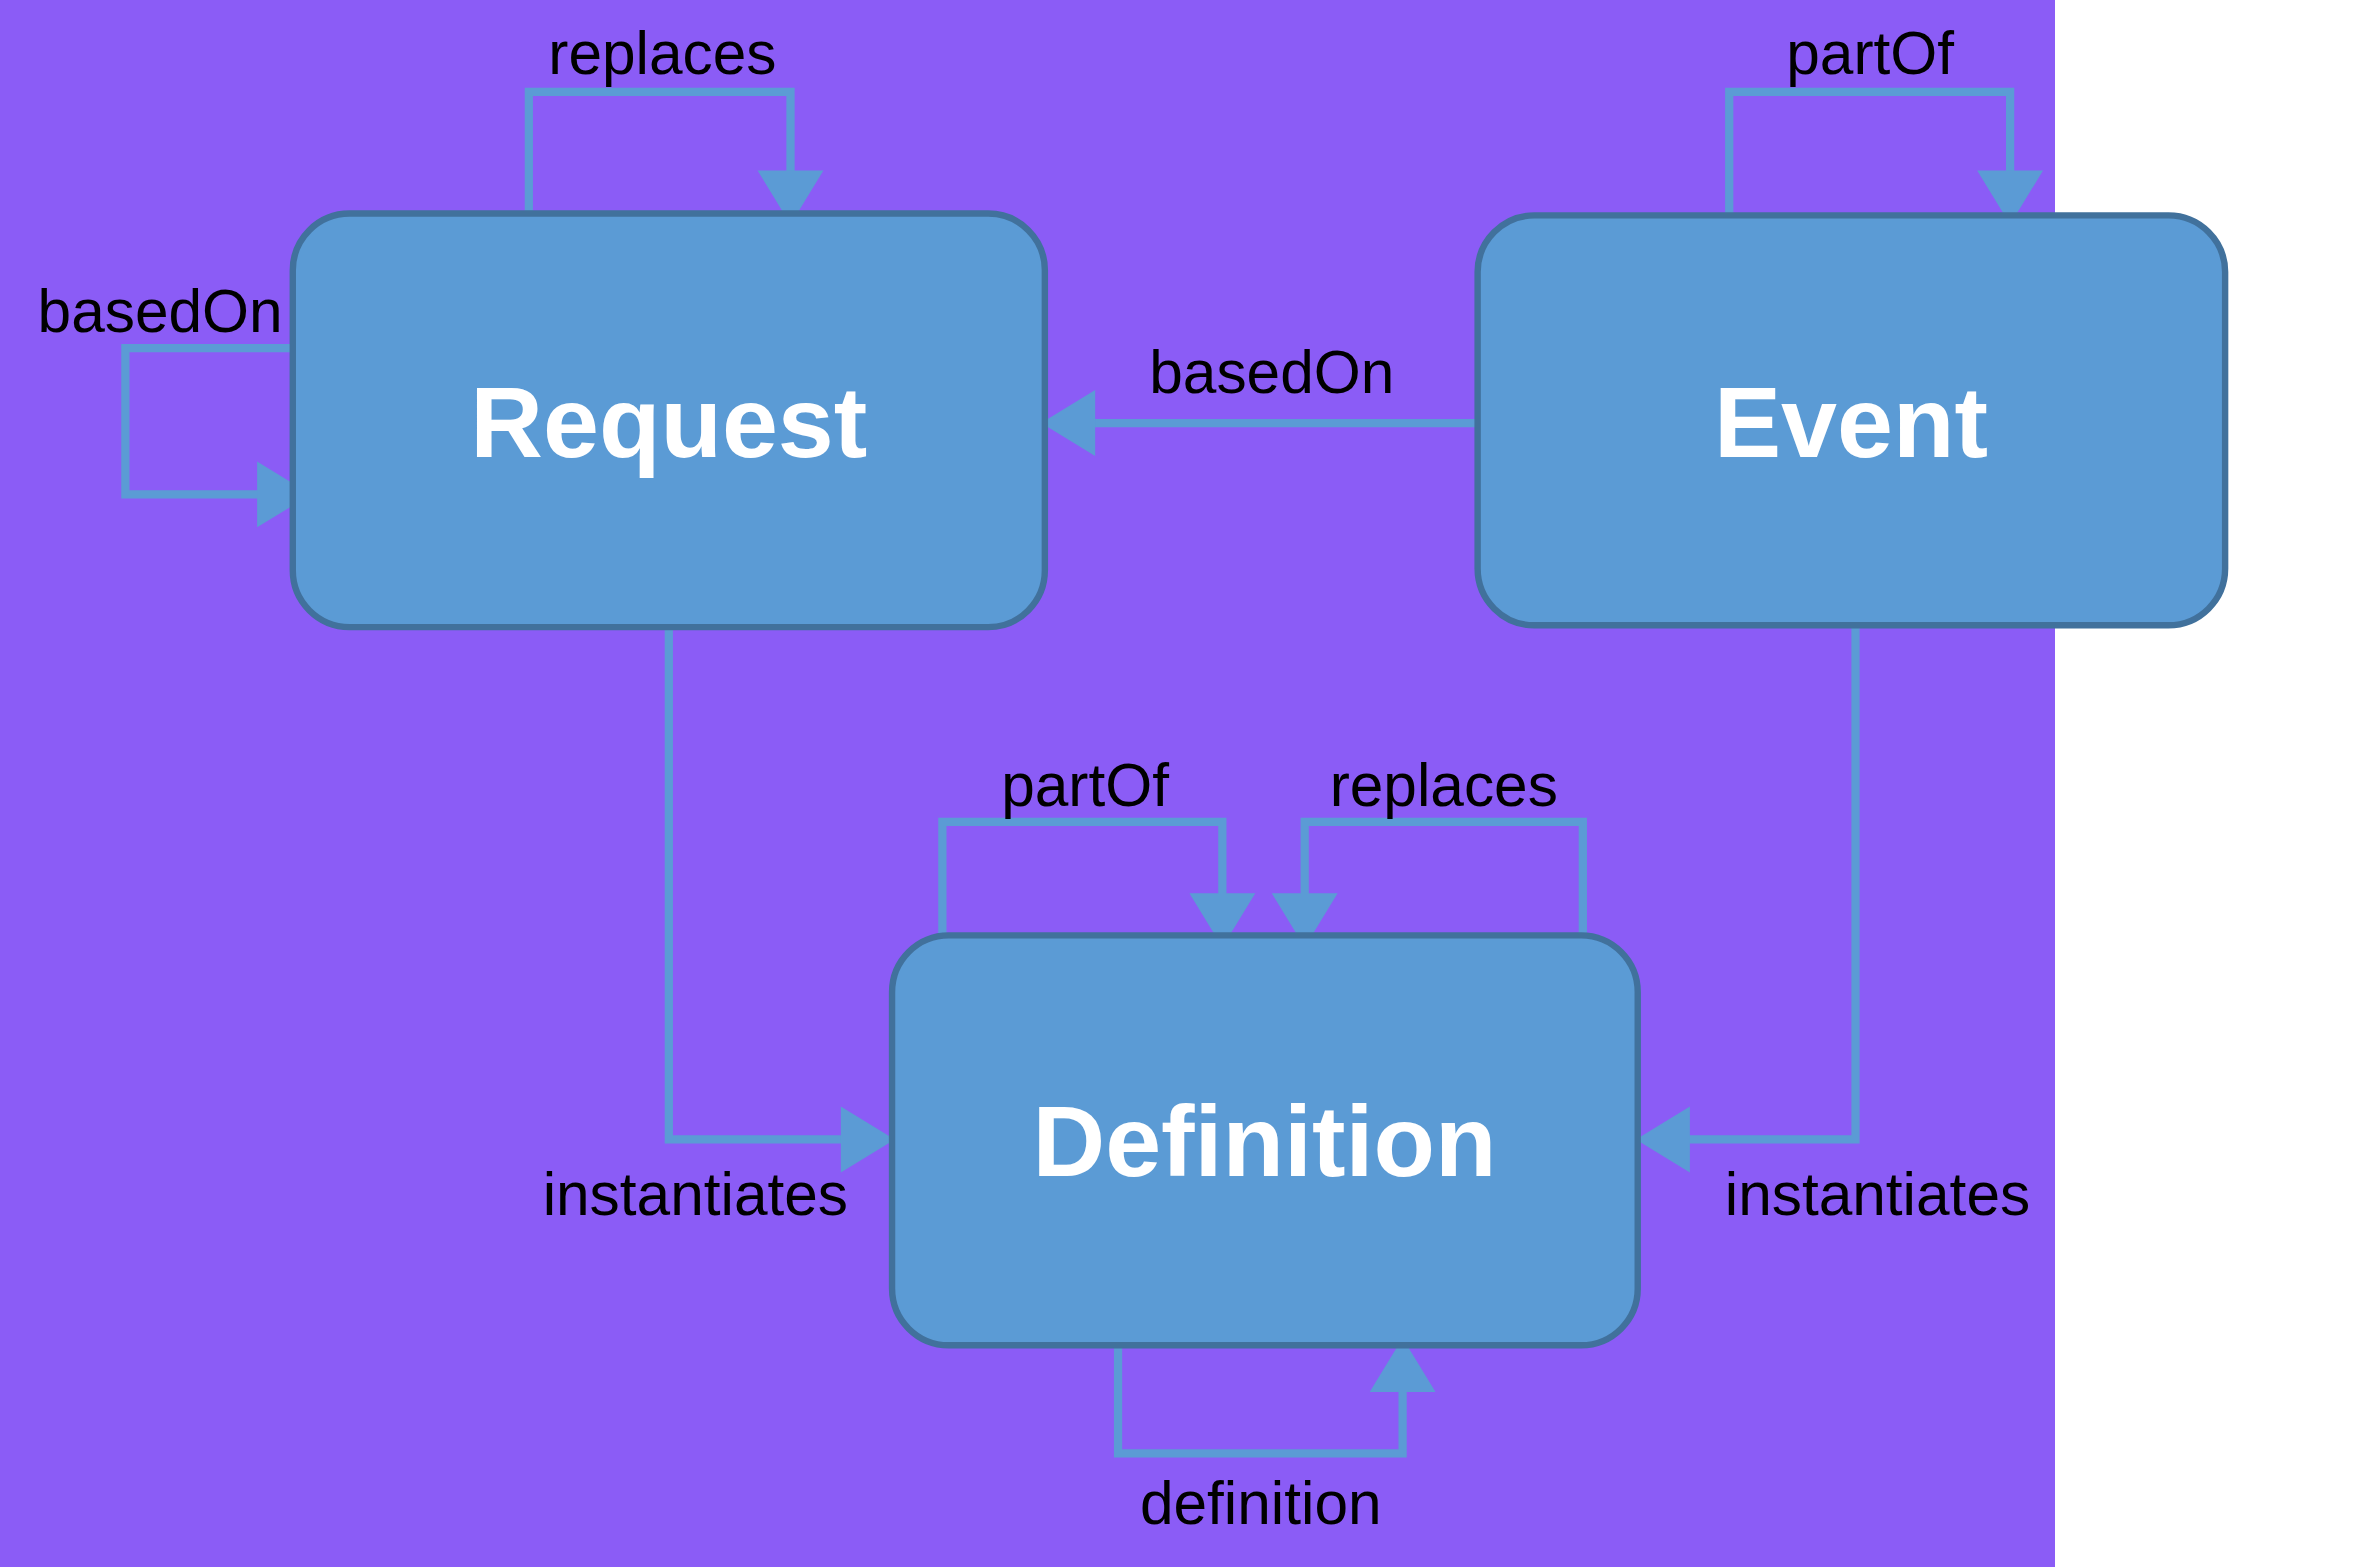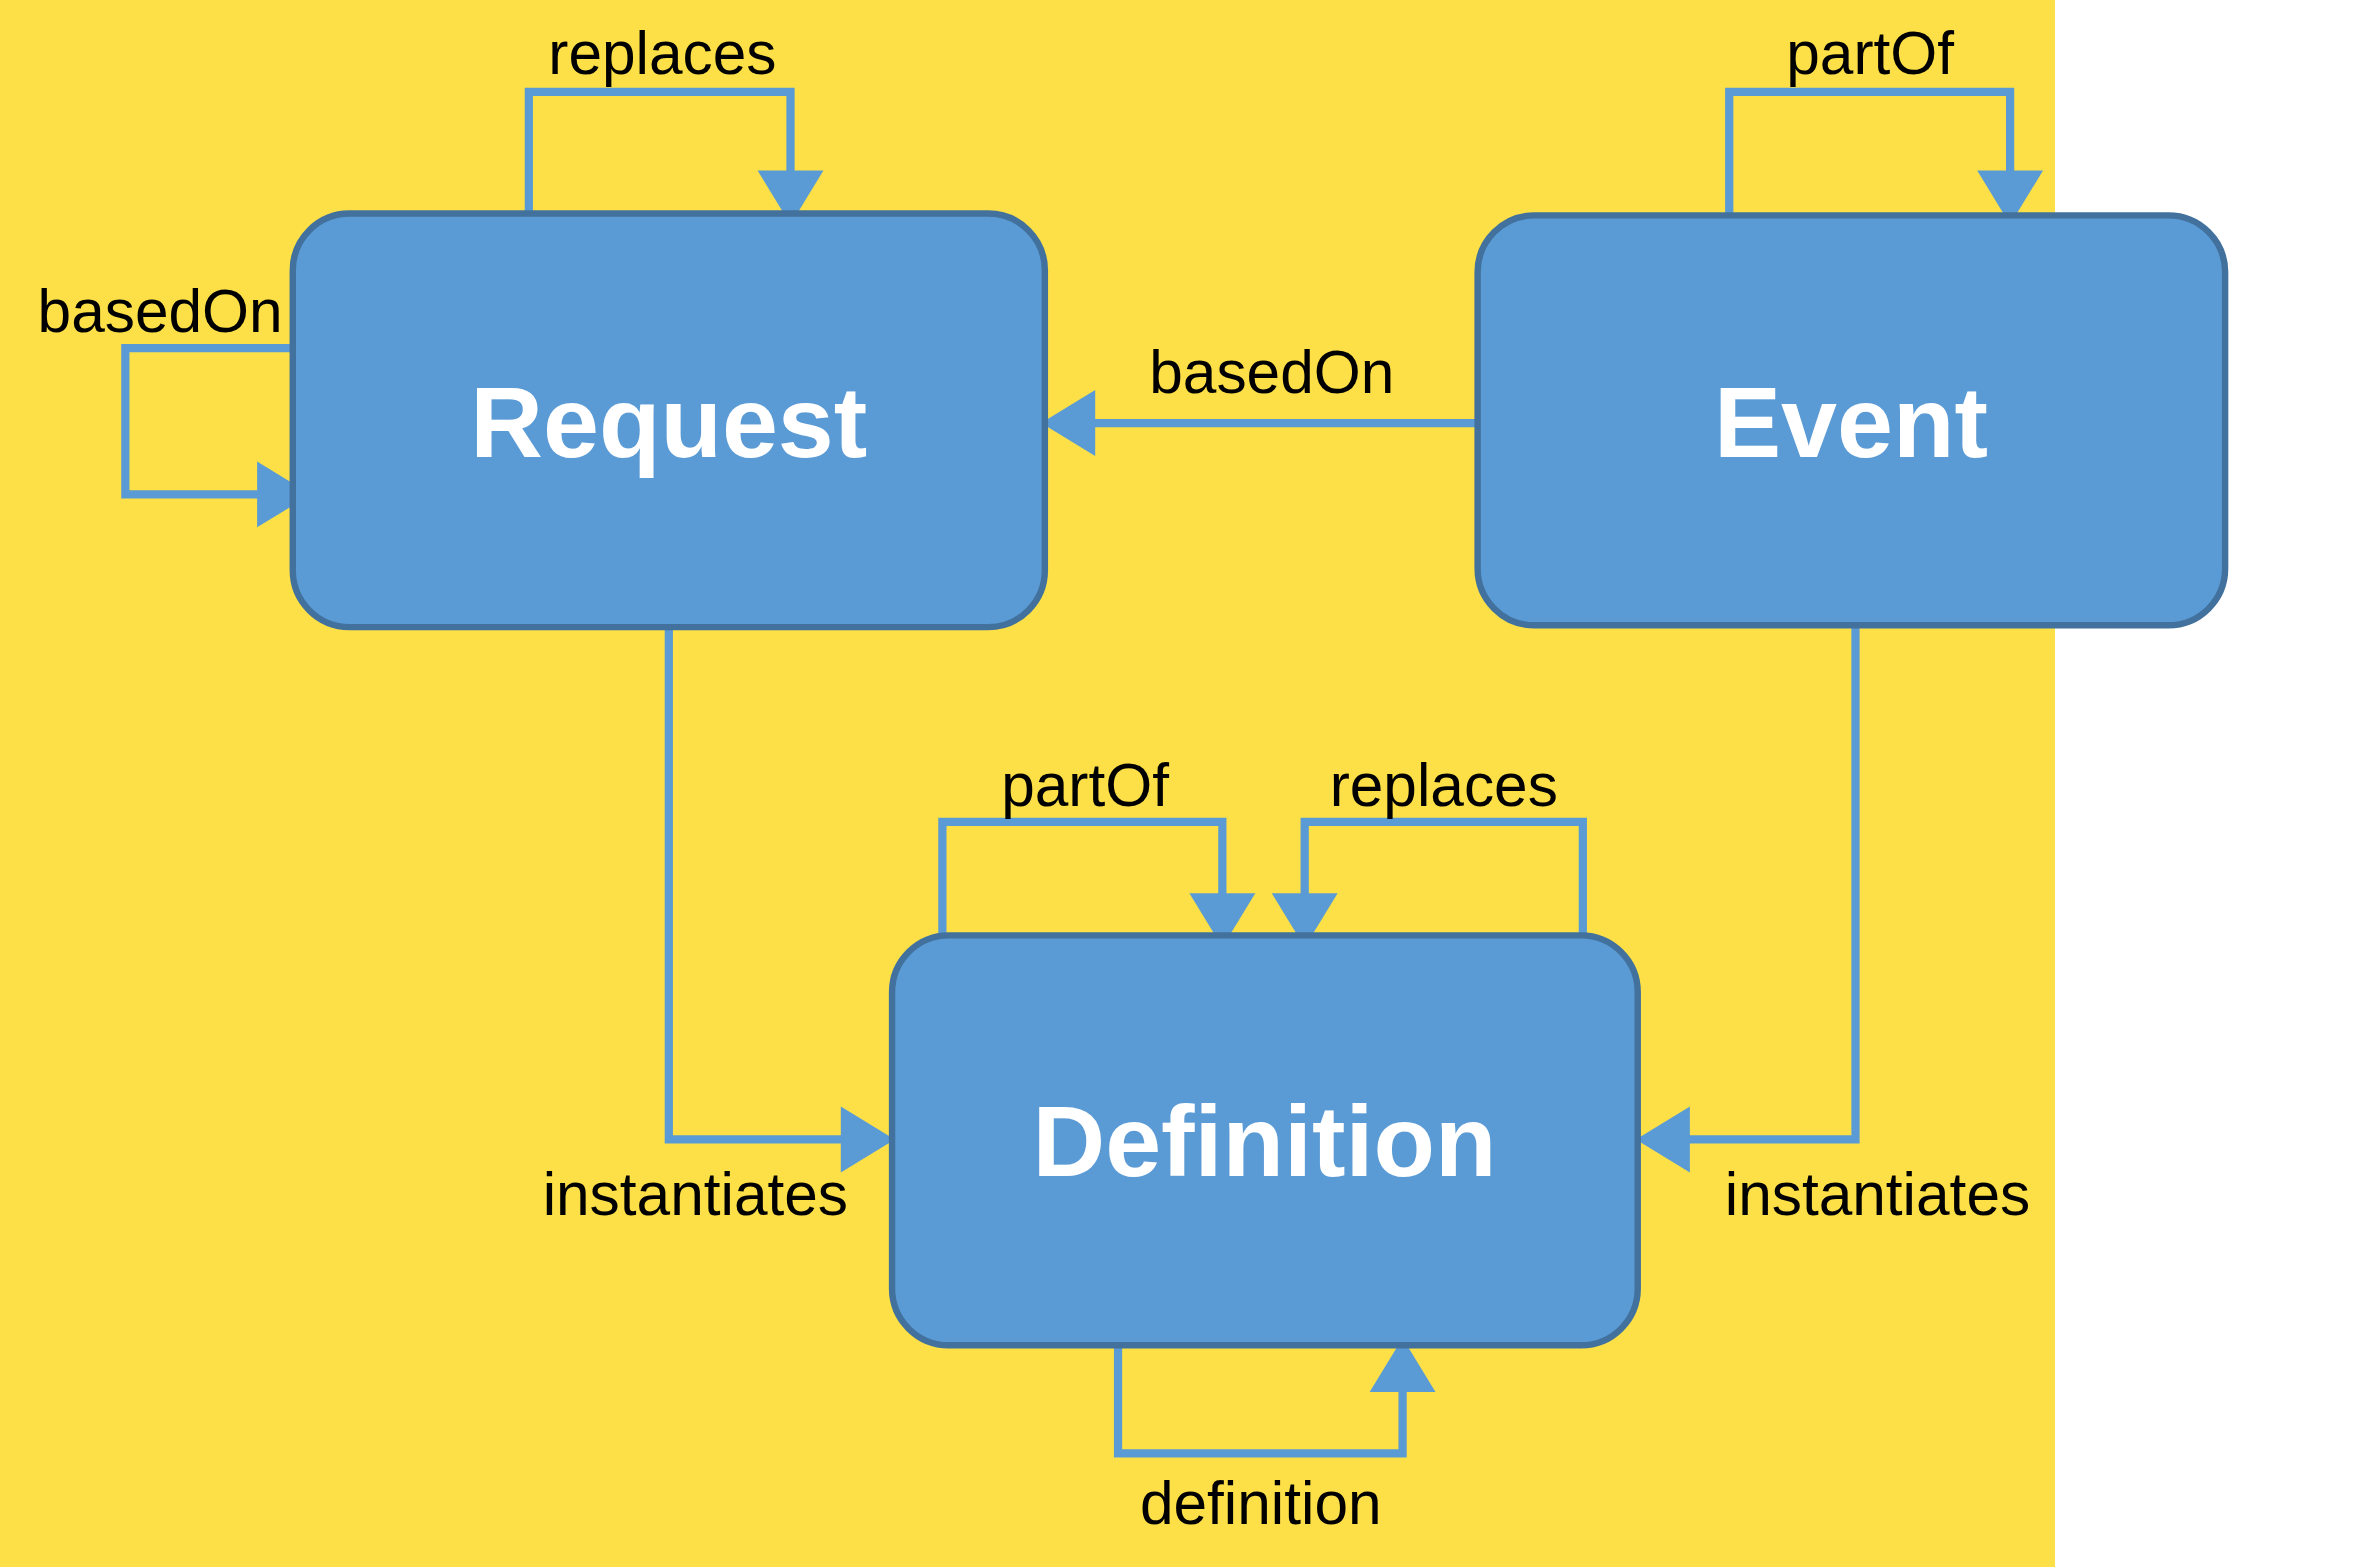--- a/index.html
+++ b/index.html
@@ -10,21 +10,21 @@
   body {
     width: 2377px;
     height: 1568px;
     overflow: hidden;
     font-family: "Liberation Sans", sans-serif;
   }
   #diagram-root {
     position: relative;
     width: 2055px;
     height: 1568px;
-    background: #fde047;
+    background: #8b5cf6;
     text-align: center;
   }
   svg#diagram-svg {
     position: absolute;
     top: 0;
     left: 0;
     width: 2377px;
     height: 1568px;
     display: block;
   }

